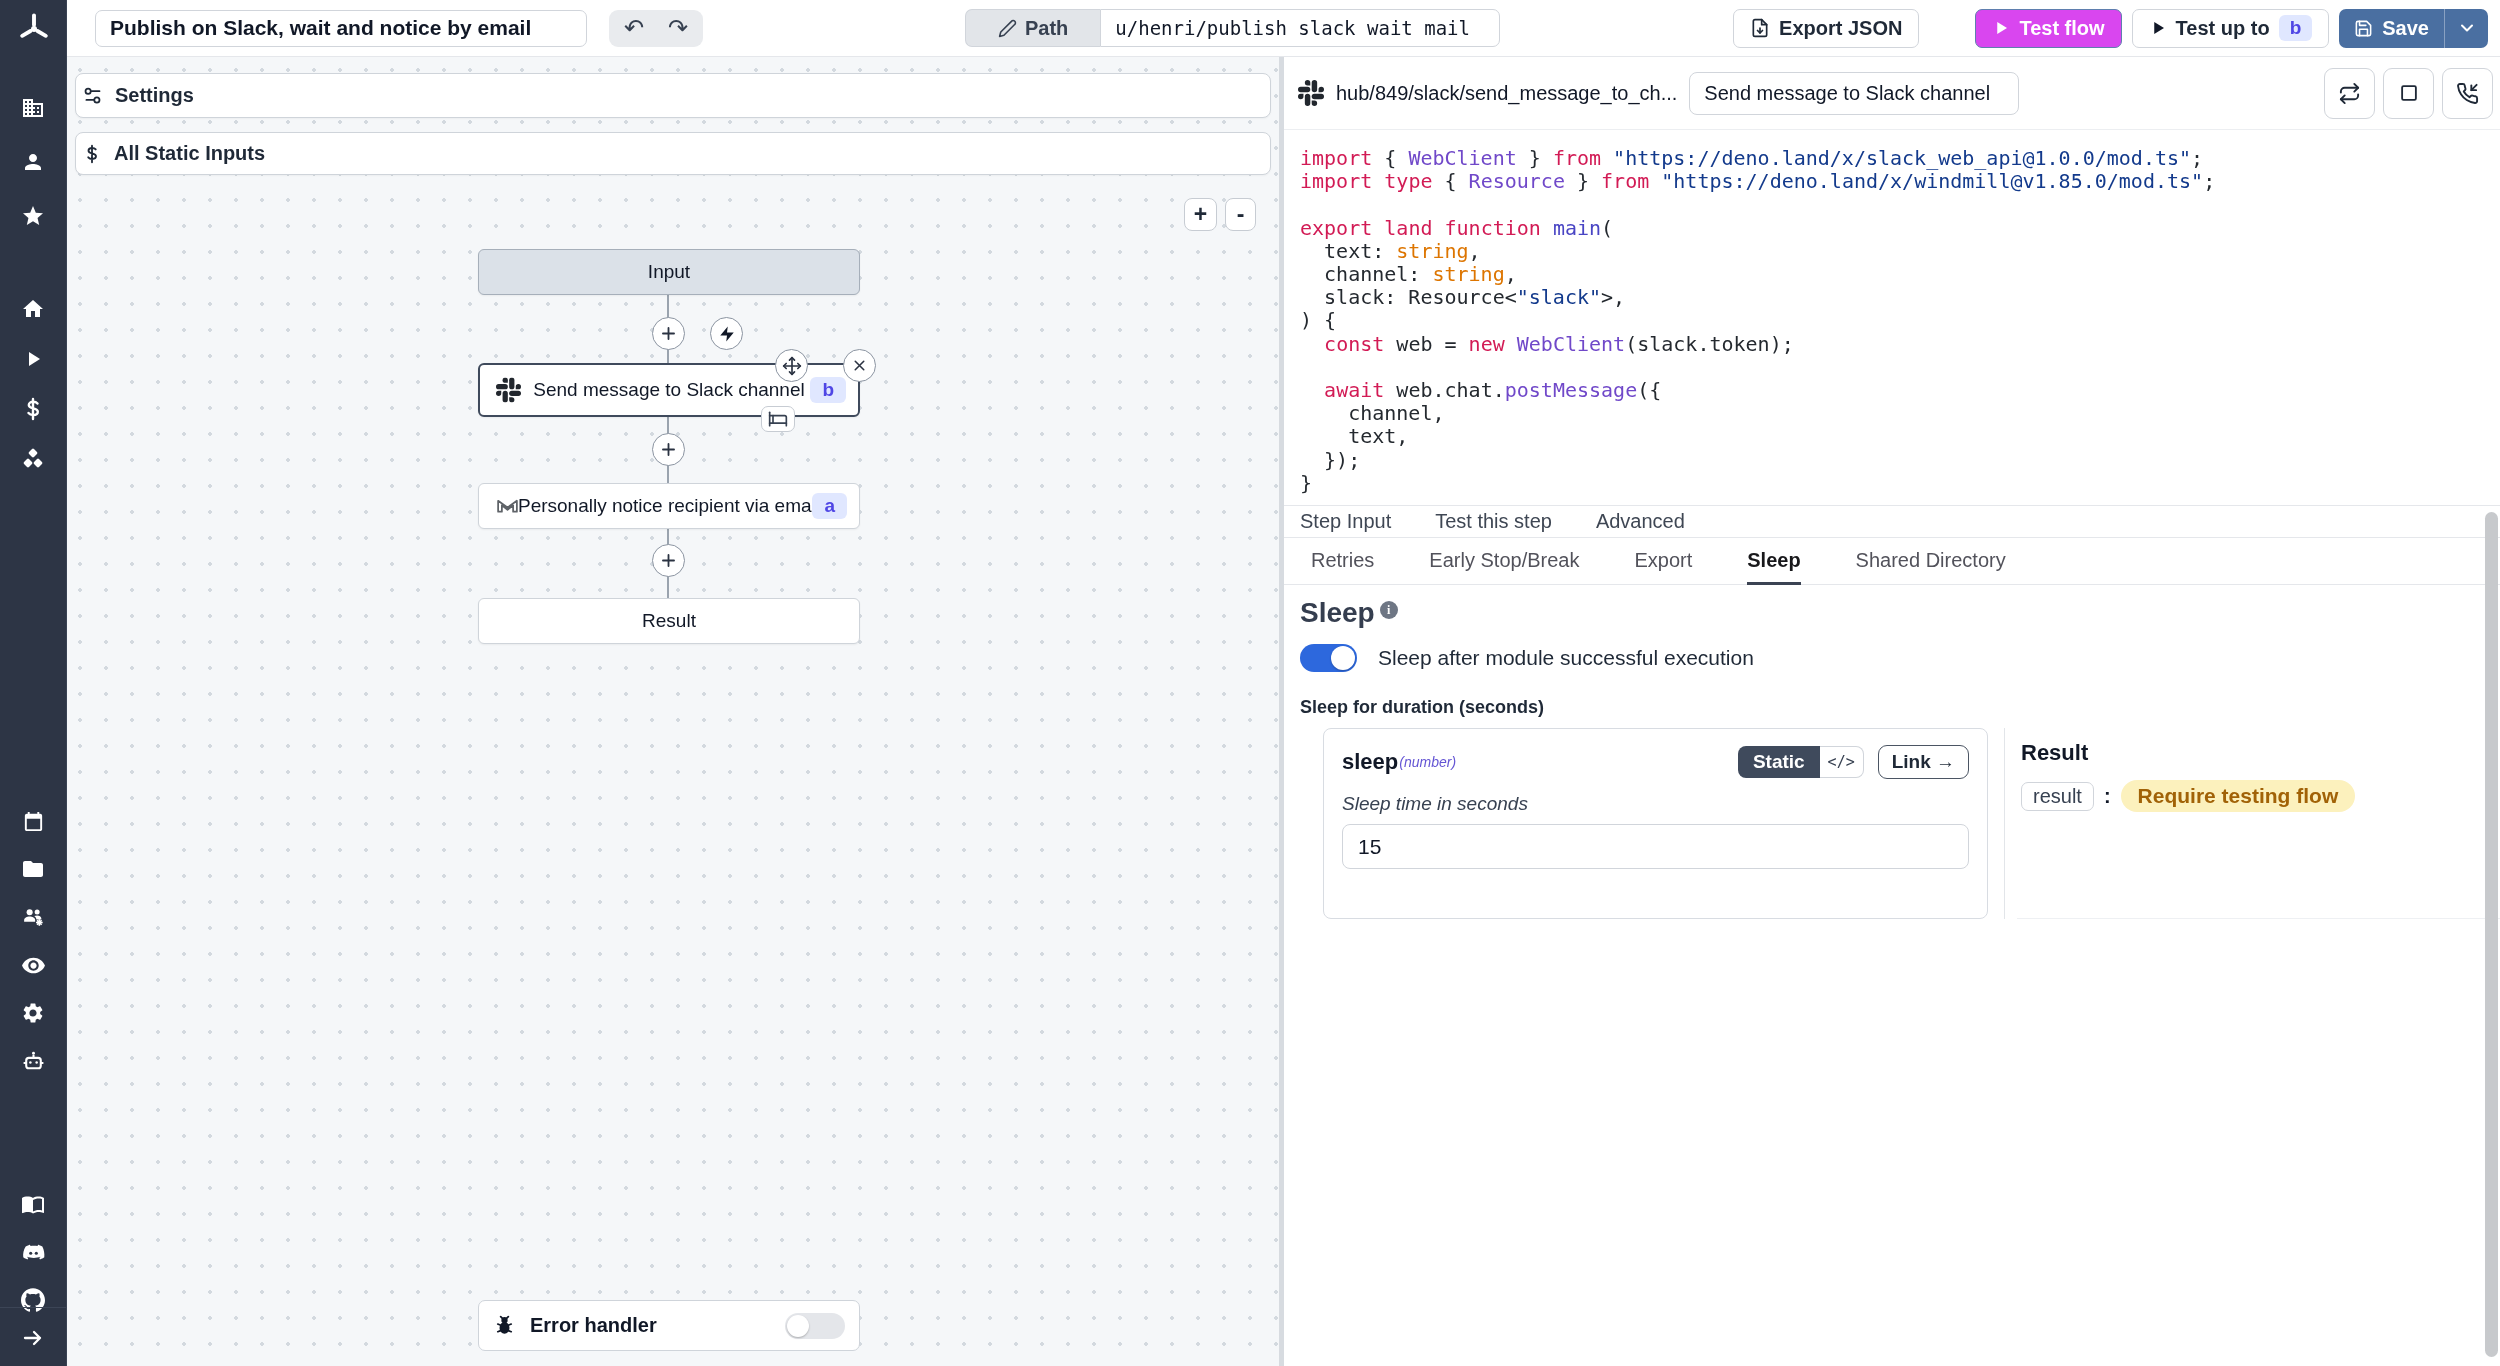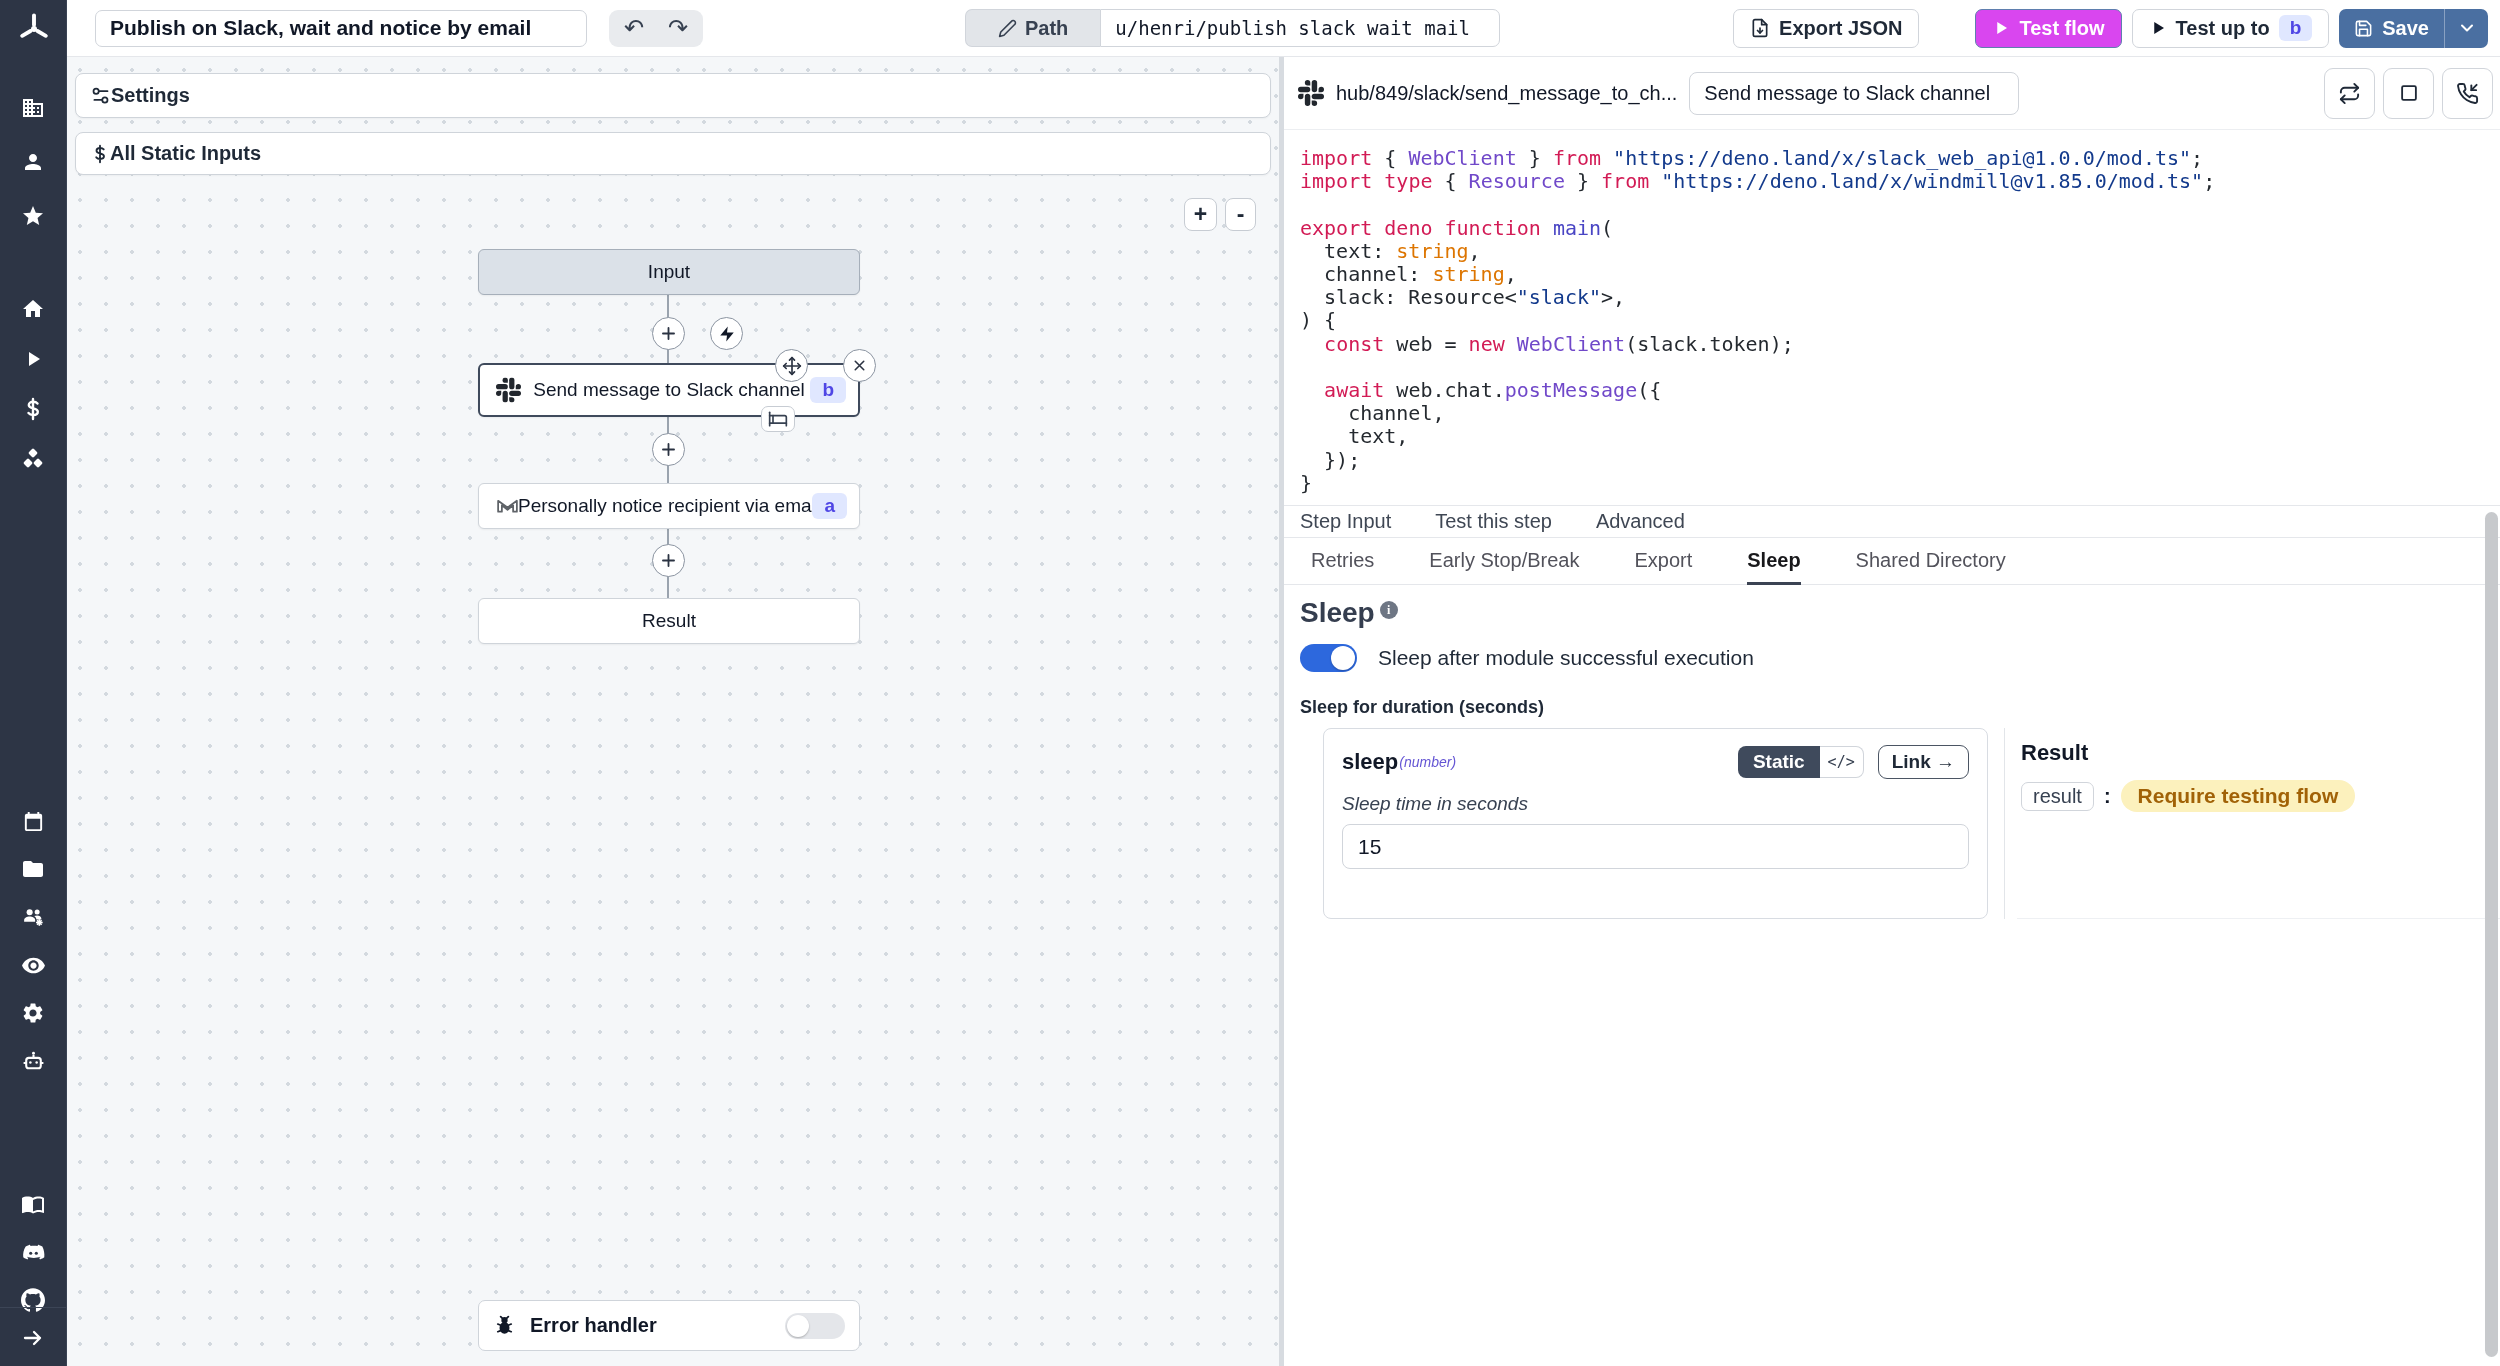--- a/index.html
+++ b/index.html
@@ -27,21 +27,21 @@
   .tb-btn { height:39px; border-radius:7px; display:flex; align-items:center; gap:9px; padding:0 16px; font-size:20px; font-weight:600; cursor:pointer; border:1px solid #d1d5db; background:#fff; color:#1f2937; }
   .tb-btn.primary { background:#d946ef; border-color:#5f7fae; color:#fff;margin-left:46px; }
   .save-group { height:39px; border-radius:7px; overflow:hidden; display:flex; background:#4a6fa1; color:#fff; cursor:pointer; }
   .save-main { display:flex; align-items:center; gap:9px; padding:0 15px; font-size:20px; font-weight:600; }
   .save-caret { width:44px; display:flex; align-items:center; justify-content:center; border-left:1px solid rgba(255,255,255,0.35); }
   .badge { background:#e0e7ff; color:#4f46e5; font-weight:700; border-radius:6px; padding:2px 11px; font-size:19px; }
 
   
   .flow-panel { position:absolute; left:67px; top:57px; width:1212px; height:1309px; background:#f5f7f9;
     background-image:radial-gradient(circle, #d3d9df 1.6px, transparent 1.7px); background-size:26px 26px; overflow:hidden; }
-  .panel-btn { position:absolute; left:8px; width:1196px; background:#fff; border:1px solid #cfd4da; border-radius:8px; display:flex; align-items:center; padding:0 14px; font-size:20px; font-weight:600; color:#1f2937; cursor:pointer; box-shadow:0 1px 2px rgba(0,0,0,0.04); }
+  .panel-btn { position:absolute; left:8px; width:1196px; background:#fff; border:1px solid #cfd4da; border-radius:8px; display:flex; align-items:center; gap:12px; padding:0 6px; font-size:20px; font-weight:600; color:#1f2937; cursor:pointer; box-shadow:0 1px 2px rgba(0,0,0,0.04); }
   .btn-settings { top:16px; height:45px; }
   .btn-inputs { top:75px; height:43px; }
   .zoom-btn { position:absolute; width:33px; height:33px; top:141px; background:#fff; border:1px solid #c7ccd3; border-radius:8px; font-size:23px; font-weight:600; color:#1f2937; display:flex; align-items:center; justify-content:center; cursor:pointer; }
   .zoom-in { left:1117px; } .zoom-out { left:1158px; width:31px; }
   .vline { position:absolute; left:600px; top:238px; width:2px; height:303px; background:#9aa3ae; }
   .node { position:absolute; left:411px; width:382px; background:#fff; border:1px solid #cfd4da; border-radius:6px; display:flex; align-items:center; justify-content:center; font-size:19px; color:#111827; box-shadow:0 1px 2px rgba(0,0,0,0.05); cursor:pointer; z-index:2; }
   .node-input { top:192px; height:46px; background:#dbe1e8; border-color:#a6afba; }
   .node-slack { top:306px; height:54px; border:2px solid #3f4a5c; }
   .node-email { top:426px; height:46px; }
   .node-result { top:541px; height:46px; }
@@ -493,21 +493,21 @@
         </span>
       <span>Fork</span>
     </button>
   </div>
 
   <div class="code-area">
     <div id="code-pre">
         <div class="code-line"><span class="tk-k">import</span><span class="tk-p"> { </span><span class="tk-f">WebClient</span><span class="tk-p"> } </span><span class="tk-k">from</span><span class="tk-p"> </span><span class="tk-s">"https://deno.land/x/slack_web_api@1.0.0/mod.ts"</span><span class="tk-p">;</span></div>
         <div class="code-line"><span class="tk-k">import</span><span class="tk-p"> </span><span class="tk-k">type</span><span class="tk-p"> { </span><span class="tk-f">Resource</span><span class="tk-p"> } </span><span class="tk-k">from</span><span class="tk-p"> </span><span class="tk-s">"https://deno.land/x/windmill@v1.85.0/mod.ts"</span><span class="tk-p">;</span></div>
         <div class="code-line">&nbsp;</div>
-        <div class="code-line"><span class="tk-k">export</span><span class="tk-p"> </span><span class="tk-k">deno</span><span class="tk-p"> </span><span class="tk-k">function</span><span class="tk-p"> </span><span class="tk-b">main</span><span class="tk-p">(</span></div>
+        <div class="code-line"><span class="tk-k">export</span><span class="tk-p"> </span><span class="tk-k">land</span><span class="tk-p"> </span><span class="tk-k">function</span><span class="tk-p"> </span><span class="tk-b">main</span><span class="tk-p">(</span></div>
         <div class="code-line"><span class="tk-p">  text: </span><span class="tk-t">string</span><span class="tk-p">,</span></div>
         <div class="code-line"><span class="tk-p">  channel: </span><span class="tk-t">string</span><span class="tk-p">,</span></div>
         <div class="code-line"><span class="tk-p">  slack: Resource&lt;</span><span class="tk-s">"slack"</span><span class="tk-p">&gt;,</span></div>
         <div class="code-line"><span class="tk-p">) {</span></div>
         <div class="code-line"><span class="tk-p">  </span><span class="tk-k">const</span><span class="tk-p"> web = </span><span class="tk-k">new</span><span class="tk-p"> </span><span class="tk-f">WebClient</span><span class="tk-p">(slack.token);</span></div>
         <div class="code-line">&nbsp;</div>
         <div class="code-line"><span class="tk-p">  </span><span class="tk-k">await</span><span class="tk-p"> web.chat.</span><span class="tk-f">postMessage</span><span class="tk-p">({</span></div>
         <div class="code-line"><span class="tk-p">    channel,</span></div>
         <div class="code-line"><span class="tk-p">    text,</span></div>
         <div class="code-line"><span class="tk-p">  });</span></div>

